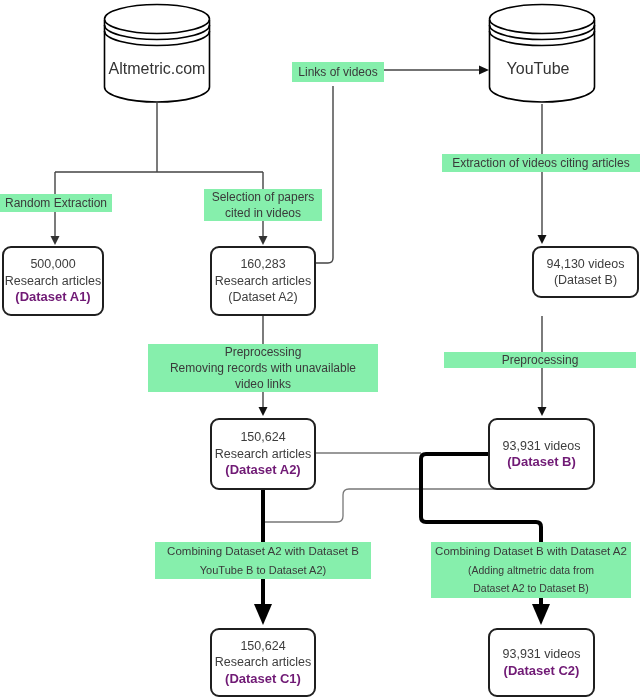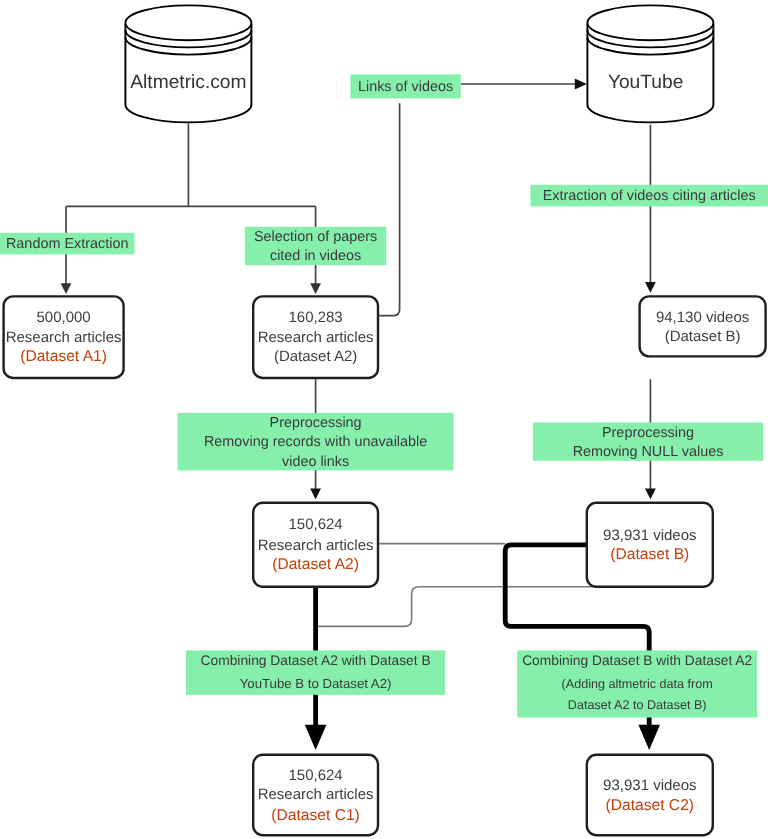--- a/index.html
+++ b/index.html
@@ -7,21 +7,21 @@
     position:relative;width:640px;height:699px;background:#ffffff;overflow:hidden;
     font-family:"Liberation Sans", sans-serif;color:#333;
   }
   svg.wires{position:absolute;left:0;top:0;z-index:1;}
   .node{position:absolute;z-index:2;box-sizing:border-box;}
   .box{
     border:2px solid #1f1f1f;border-radius:9px;background:#fff;
     display:flex;flex-direction:column;justify-content:center;align-items:center;
     font-size:12.5px;line-height:16.5px;color:#3d3d3d;text-align:center;
   }
-  .box .bold{font-weight:normal;color:#c2410c;font-size:13px;}
+  .box .bold{font-weight:bold;color:#701a75;font-size:13px;}
   .lbl{
     background:#86efac;text-align:center;font-size:12px;color:#3a3a3a;line-height:16px;
   }
   .lbl.one{display:flex;align-items:center;justify-content:center;}
   .comb{line-height:18.5px;font-size:11.5px;}
   .comb .sub{font-size:11px;}
   .comb-r .sub{font-size:10.5px;}
   .cyl-label{
     position:absolute;left:0;right:0;top:58px;text-align:center;
     font-size:16px;color:#333;z-index:3;
@@ -101,21 +101,20 @@
   </div>
 
   <div class="node lbl" style="left:148px;top:344px;width:230px;">
     <div>Preprocessing</div>
     <div>Removing records with unavailable</div>
     <div>video links</div>
   </div>
 
   <div class="node lbl" style="left:444px;top:352px;width:192px;">
     <div>Preprocessing</div>
-    <div>Removing NULL values</div>
   </div>
 
   <div class="node lbl comb" style="left:155px;top:542px;width:216px;">
     <div>Combining Dataset A2 with Dataset B</div>
     <div class="sub">YouTube B to Dataset A2)</div>
   </div>
 
   <div class="node lbl comb comb-r" style="left:431px;top:542px;width:200px;">
     <div>Combining Dataset B with Dataset A2</div>
     <div class="sub">(Adding altmetric data from</div>

